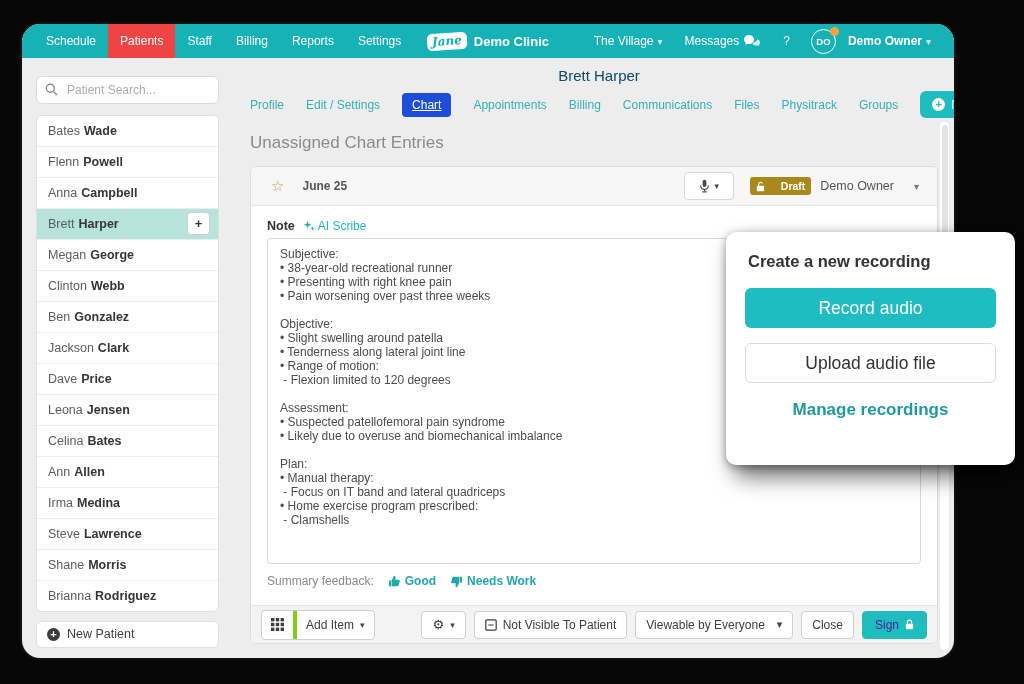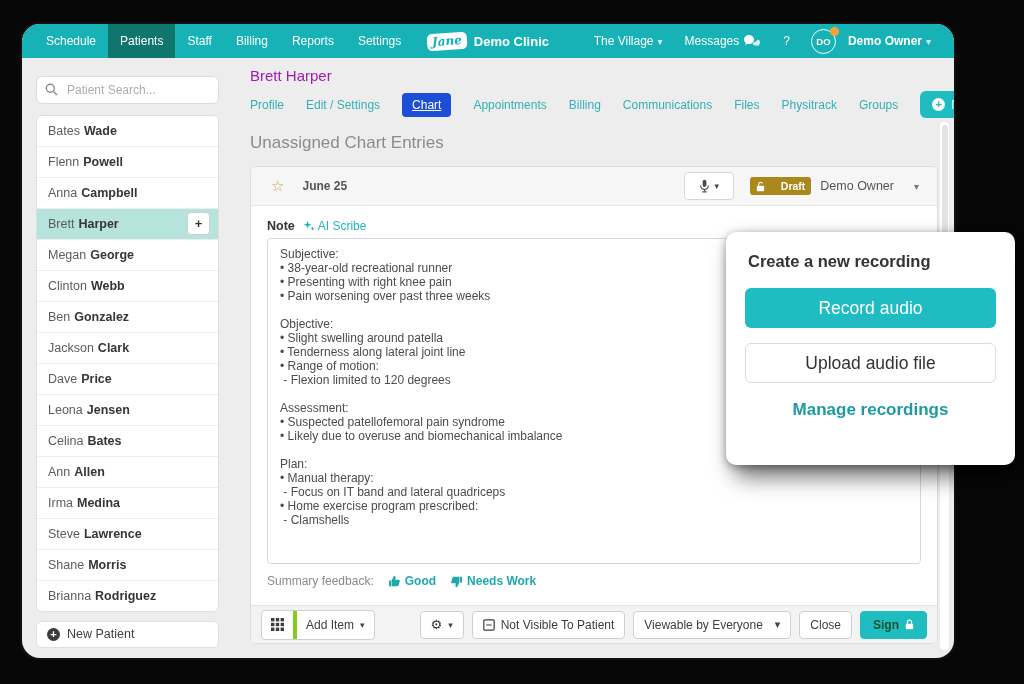--- a/index.html
+++ b/index.html
@@ -6,21 +6,21 @@
     font-family:"Liberation Sans","DejaVu Sans",sans-serif;-webkit-font-smoothing:antialiased;}
   #canvas{position:relative;width:1024px;height:684px;background:#070707;}
 
   
   .window{position:absolute;left:22px;top:24px;width:932px;height:634px;background:#ededed;
     border-radius:18px;overflow:hidden;box-shadow:0 0 0 2px rgba(255,255,255,0.04);}
 
   
   .nav{position:relative;height:34px;background:#17b2b6;display:flex;padding:0 14px 0 12px;}
   .nav-item{color:#fff;font-size:12px;height:34px;line-height:34px;padding:0 12px;cursor:default;white-space:nowrap;}
-  .nav-item.active{background:#0f766e;}
+  .nav-item.active{background:#ef4444;}
   .nav-center{position:absolute;left:50%;top:0;height:34px;transform:translateX(-50%);display:flex;align-items:center;gap:7px;}
   .logo-box{display:inline-block;background:#fff;border-radius:5px;padding:1px 5px 2px;transform:rotate(-4deg);
     font-family:"DejaVu Serif","Liberation Serif",serif;font-style:italic;font-weight:bold;color:#17b2b6;font-size:12px;}
   .clinic-name{color:#fff;font-size:13px;font-weight:bold;}
   .nav-right{margin-left:auto;display:flex;align-items:center;gap:4px;}
   .nav-link{color:#fff;font-size:12px;padding:0 9px;display:flex;align-items:center;gap:4px;white-space:nowrap;}
   .nav-caret{color:#d6f3f4;font-size:10px;}
   .avatar-wrap{position:relative;margin:0 6px 0 8px;}
   .avatar{width:25px;height:25px;border:1.5px solid rgba(255,255,255,.95);border-radius:50%;display:flex;
     align-items:center;justify-content:center;color:#fff;font-size:9.5px;font-weight:bold;box-sizing:border-box;}
@@ -46,21 +46,21 @@
   .p-plus{display:none;margin-left:auto;width:21px;height:21px;background:#fff;border:1px solid #cfcfcf;border-radius:4px;
     align-items:center;justify-content:center;font-weight:bold;color:#333;font-size:13px;}
   .p-row.selected .p-plus{display:flex;}
   .new-patient{margin-top:9px;height:28px;background:#fff;border:1px solid #e0e0e0;border-radius:6px;display:flex;
     align-items:center;padding:0 10px;gap:7px;font-size:12.5px;color:#404040;}
   .np-icon{width:13px;height:13px;border-radius:50%;background:#3c3c3c;color:#fff;display:flex;align-items:center;
     justify-content:center;font-size:11px;line-height:1;font-weight:bold;}
 
   
   .band{height:60px;flex:none;box-sizing:border-box;padding:9px 6px 0 26px;}
-  .patient-name{font-size:15px;color:#a21caf;}
+  .patient-name{font-size:15px;color:#0c4a6e;text-align:center;}
   .tabs-row{display:flex;align-items:center;margin-top:7px;}
   .tab{font-size:12px;color:#35b0b5;margin-right:22px;padding:5px 0;white-space:nowrap;cursor:default;}
   .tab.active{background:#1d4ed8;color:#fff;padding:5px 10px;border-radius:4px;margin-right:22px;text-decoration:underline;}
   .band-actions{margin-left:auto;display:flex;align-items:center;gap:9px;}
   .new-btn{background:#1fbcc0;color:#fff;border:none;border-radius:6px;height:27px;padding:0 12px;font-size:12.5px;
     display:flex;align-items:center;gap:6px;font-family:inherit;}
   .new-btn .circle-plus{width:13px;height:13px;background:#fff;color:#1fbcc0;border-radius:50%;display:flex;
     align-items:center;justify-content:center;font-size:11px;font-weight:bold;line-height:1;}
 
   
@@ -94,21 +94,21 @@
     align-items:center;padding:0 10px;gap:8px;}
   .seg{display:flex;height:28px;background:#fff;border:1px solid #cfcfcf;border-radius:4px;overflow:hidden;}
   .seg-cell{display:flex;align-items:center;justify-content:center;padding:0 9px;gap:6px;font-size:12px;color:#3d3d3d;}
   .seg-cell + .seg-cell{border-left:4px solid #84cc16;}
   .btn{height:28px;background:#fff;border:1px solid #cfcfcf;border-radius:4px;display:flex;align-items:center;
     justify-content:center;gap:6px;font-size:12px;color:#3d3d3d;padding:0 10px;font-family:inherit;box-sizing:border-box;}
   .gear-btn{margin-left:auto;}
   .gear-glyph{font-size:13px;color:#333;}
   .tiny-caret{font-size:9px;color:#444;}
   .select{min-width:158px;justify-content:space-between;}
-  .sign-btn{background:#1fbcc0;border-color:#1fbcc0;color:#14532d;font-weight:bold;padding:0 12px;}
+  .sign-btn{background:#1fbcc0;border-color:#1fbcc0;color:#4c1d95;font-weight:normal;padding:0 12px;}
 
   .scroll-track{position:absolute;right:5px;top:98px;width:9px;height:528px;background:#fff;border-radius:5px;}
   .scroll-thumb{position:absolute;left:1.5px;top:3px;width:6px;height:150px;background:#e3e3e3;border-radius:3px;}
 
   
   .popover{position:absolute;left:726px;top:232px;width:289px;height:233px;background:#fff;border-radius:10px;
     box-shadow:8px 12px 22px rgba(0,0,0,.55),0 2px 8px rgba(0,0,0,.35);z-index:60;box-sizing:border-box;
     padding:20px 19px 0;}
   .pop-title{font-size:16.5px;font-weight:bold;color:#333;padding-left:3px;}
   .pop-btn{width:100%;height:40px;border-radius:6px;font-size:17.5px;display:flex;align-items:center;justify-content:center;

